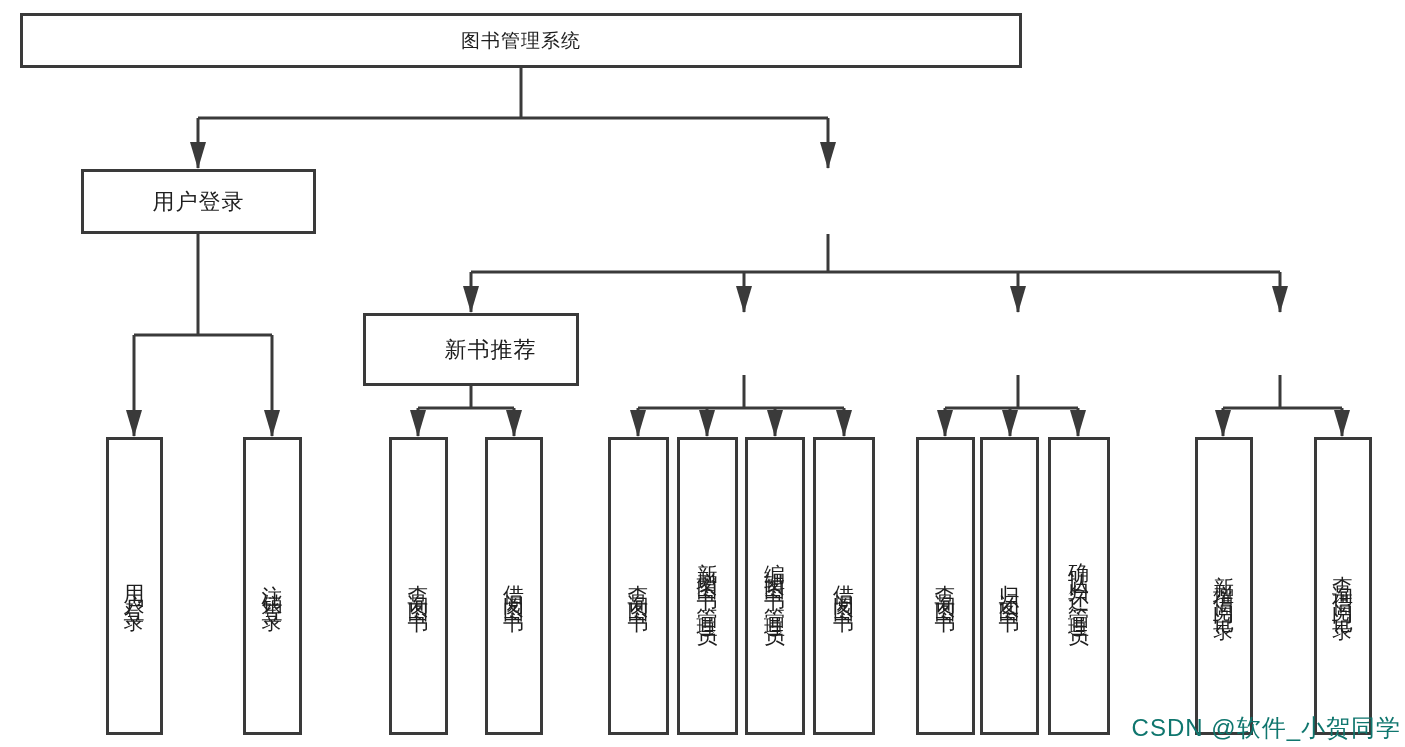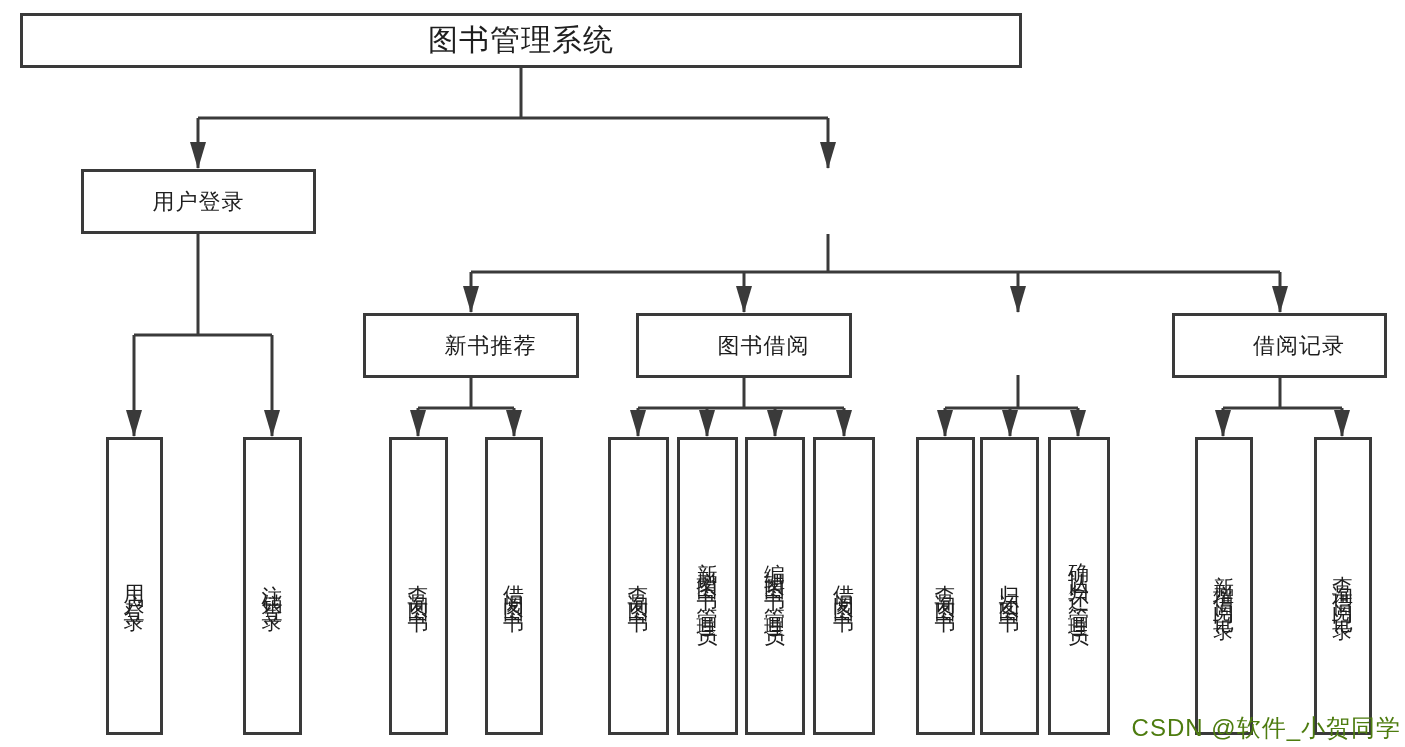--- a/index.html
+++ b/index.html
@@ -7,31 +7,31 @@
     position:relative; width:1405px; height:747px; background:#ffffff;
     font-family:"Liberation Sans", sans-serif; overflow:hidden;
   }
   .connectors { position:absolute; left:0; top:0; z-index:0; }
   .node {
     position:absolute; box-sizing:border-box; background:#ffffff;
     border:3px solid #3a3a3a; color:#1e1e1e; z-index:1;
     display:flex; align-items:center; justify-content:center;
   }
   .hbox  { font-size:22px; letter-spacing:1px; }
-  .root  { left:20px; top:13px; width:1002px; height:55px; font-size:30px; }
+  .root  { left:20px; top:13px; width:1002px; height:55px; font-size:19px; }
   .lvl2  { top:169px; width:235px; height:65px; }
-  .lvl3  { top:313px; width:216px; height:65px;padding-left:39px; }
+  .lvl3  { top:313px; width:216px; height:73px;padding-left:39px; }
   .leaf  { top:437px; height:298px; }
   .vtext {
     writing-mode:vertical-rl; text-orientation:mixed;
     font-size:21px; letter-spacing:9px; line-height:1; color:#1e1e1e;
   }
   .watermark {
     position:absolute; right:4px; top:712px; z-index:2;
-    font-size:24px; color:#4d7c0f; letter-spacing:1px; white-space:nowrap;text-align:right;
+    font-size:24px; color:#0f766e; letter-spacing:1px; white-space:nowrap;text-align:right;
   }
 </style>
 </head>
 <body>
 
 <div class="stage">
 
   <svg class="connectors" width="1405" height="747" viewBox="0 0 1405 747">
     <g stroke="#3a3a3a" stroke-width="3" fill="none">
 
@@ -96,22 +96,20 @@
       <polygon points="1215,410 1231,410 1223,437"></polygon>
       <polygon points="1334,410 1350,410 1342,437"></polygon>
     </g>
   </svg>
 
   <div class="node hbox root">图书管理系统</div>
 
   <div class="node hbox lvl2" style="left:81px">用户登录</div>
 
   <div class="node hbox lvl3" style="left:363px">新书推荐</div>
-  <div class="node hbox lvl3" style="left:636px">图书借阅</div>
-  <div class="node hbox lvl3" style="left:1172px;width:215px">借阅记录</div>
 
   <div class="node leaf" style="left:106px;width:57px">
     <span class="vtext">用户登录</span>
   </div>
   <div class="node leaf" style="left:243px;width:59px">
     <span class="vtext">注销登录</span>
   </div>
 
   <div class="node leaf" style="left:389px;width:59px">
     <span class="vtext">查询图书</span>

